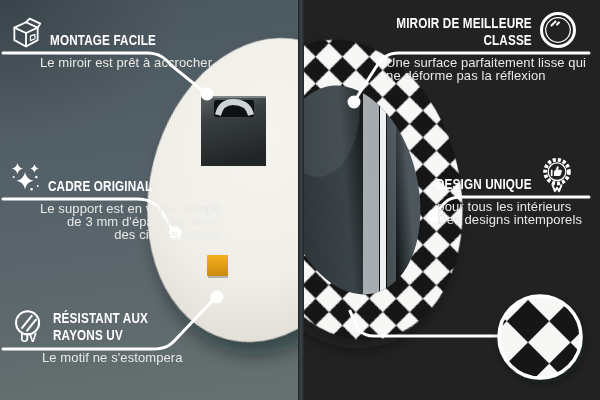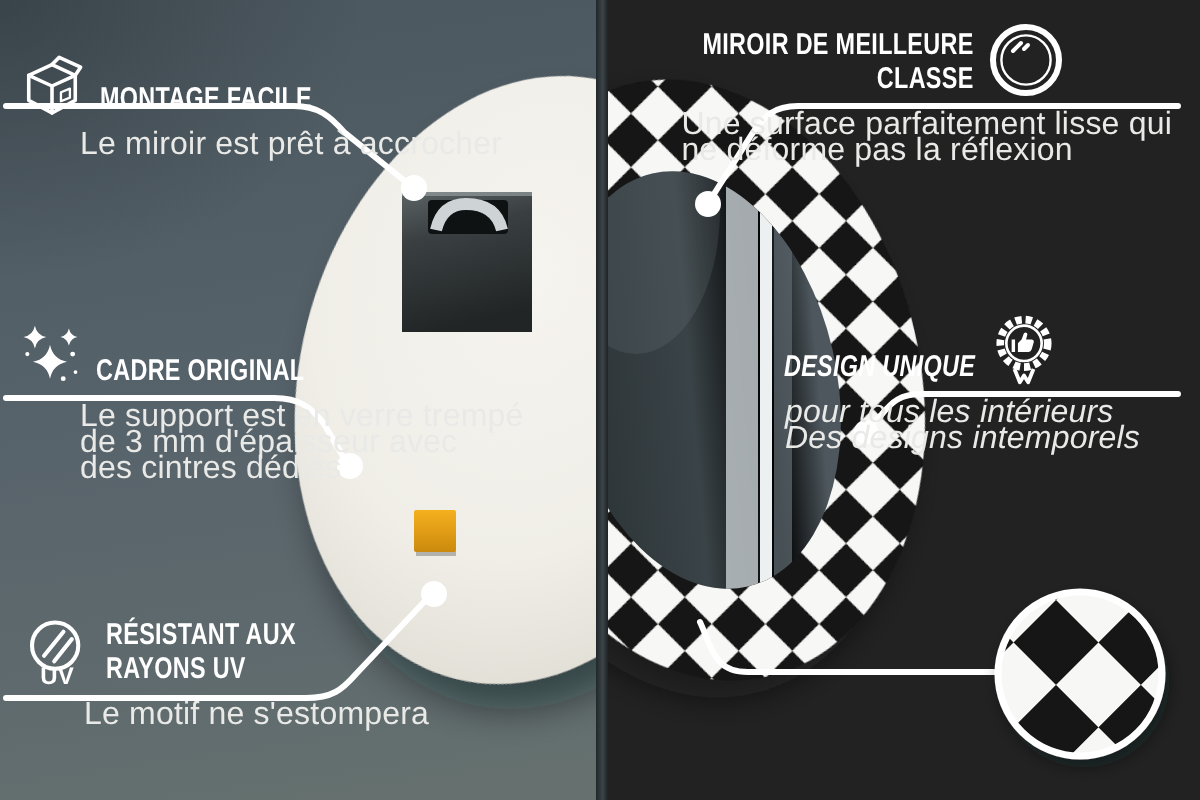--- a/index.html
+++ b/index.html
@@ -13,21 +13,21 @@
     background:linear-gradient(180deg,#303a3d 0%,#38433zz 0,#384346 58%,#3c474a 71.5%,#4a5558 72%,#515c5f 100%);}
   .divider{position:absolute;left:298px;top:0;width:6px;height:400px;z-index:3;
     background:linear-gradient(90deg,#20272a,#3d4447 55%,#1d2326);}
   svg.layer{position:absolute;left:0;top:0;z-index:2;}
   svg.toplayer{position:absolute;left:0;top:0;z-index:4;}
   .co{position:absolute;color:#fff;z-index:5;}
   .row{display:flex;align-items:flex-end;gap:6px;}
   .title{font-weight:bold;font-size:15px;line-height:16px;letter-spacing:.2px;
          white-space:nowrap;transform:scaleX(.78);transform-origin:0 100%;padding-bottom:2px;}
   .title.two{line-height:16.5px;}
-  .sub{font-size:16px;line-height:12.8px;color:#e9eae7;letter-spacing:.1px;margin-top:7px;margin-left:4px;white-space:nowrap;padding-left:28px;}
+  .sub{font-size:13px;line-height:12.8px;color:#e9eae7;letter-spacing:.1px;margin-top:7px;margin-left:4px;white-space:nowrap;padding-left:28px;}
   .co.r .title{transform-origin:100% 100%;text-align:right;}
   .co.r .sub{text-align:left;margin-left:0;margin-right:2px;}
   .icon{flex:0 0 auto;}
 </style>
 </head>
 <body>
 
 <div class="scene">
 
   <div class="bg-left"></div>
@@ -131,37 +131,37 @@
       <circle cx="175" cy="233" r="6.5"></circle>
       <circle cx="217" cy="297" r="6.5"></circle>
       <circle cx="354" cy="102" r="6.5"></circle>
       <circle cx="433" cy="216" r="6"></circle>
     </g>
     <g filter="url(#ds3)">
       <circle cx="540" cy="337" r="41" fill="url(#chkBig)" stroke="#ffffff" stroke-width="3.5"></circle>
     </g>
   </svg>
 
-  <div class="co" id="co-montage" style="left:8px;top:26px;">
+  <div class="co" id="co-montage" style="left:8px;top:16px;">
     <div class="row">
       <svg class="icon" width="36" height="34" viewBox="0 0 40 38">
         <g stroke="#fff" stroke-width="2" fill="none" stroke-linejoin="round" stroke-linecap="round">
           <path d="M7,13 L20,7 L33,13 L20,19 Z"></path>
           <path d="M7,13 V27 L20,34 V19"></path>
           <path d="M33,13 V27 L20,34"></path>
           <path d="M20,7 L24,3 L36,8.5 L33,13"></path>
           <path d="M25,22.5 l5,-2 v5 l-5,2 Z" stroke-width="1.3"></path>
         </g>
       </svg>
       <div class="title">MONTAGE FACILE</div>
     </div>
     <div class="sub">Le miroir est prêt à accrocher</div>
   </div>
 
-  <div class="co" id="co-cadre" style="left:8px;top:160px;">
+  <div class="co" id="co-cadre" style="left:8px;top:160px;text-align:right;">
     <div class="row">
       <svg class="icon" width="34" height="36" viewBox="0 0 36 36">
         <g fill="#fff">
           <path d="M18,12 Q19.5,19.5 27,21 Q19.5,22.5 18,30 Q16.5,22.5 9,21 Q16.5,19.5 18,12 Z"></path>
           <path d="M10,2 Q11,7 16,8 Q11,9 10,14 Q9,9 4,8 Q9,7 10,2 Z"></path>
           <path d="M28,3.5 Q28.8,7.2 32.5,8 Q28.8,8.8 28,12.5 Q27.2,8.8 23.5,8 Q27.2,7.2 28,3.5 Z"></path>
           <circle cx="30" cy="17" r="1.3"></circle>
             <circle cx="6" cy="17" r="1.1"></circle>
           <circle cx="25" cy="30" r="1.3"></circle>
             <circle cx="31.5" cy="26.5" r="1"></circle>
@@ -210,21 +210,21 @@
             <path d="M19,14.5 L21,12.5"></path>
         </g>
       </svg>
     </div>
     <div class="sub">
       <div>Une surface parfaitement lisse qui</div>
       <div>ne déforme pas la réflexion</div>
     </div>
   </div>
 
-  <div class="co r" id="co-design" style="right:28px;top:156px;font-style:italic;">
+  <div class="co r" id="co-design" style="right:16px;top:156px;">
     <div class="row">
       <div class="title">DESIGN UNIQUE</div>
       <svg class="icon" width="38" height="38" viewBox="0 0 40 40">
         <circle cx="20" cy="16.5" r="12.5" stroke="#fff" stroke-width="4" fill="none" stroke-dasharray="3.3 2.1"></circle>
         <circle cx="20" cy="16.5" r="9.3" stroke="#fff" stroke-width="1.4" fill="none"></circle>
         <path fill="#fff" d="M15.3,21 h-1.8 v-6.5 h1.8 Z M16.8,21 h5.6 q1.2,0 1.6,-1.2 l1.1,-3.7 q0.4,-1.6 -1.2,-1.6 h-2.8 l0.6,-2.4 q0.3,-1.3 -0.9,-1.3 q-0.8,0 -1,0.8 l-1,2.7 -2,2.1 Z"></path>
         <path d="M15,30 l2.8,7 2.2,-3.6 2.2,3.6 2.8,-7" stroke="#fff" stroke-width="2" fill="none" stroke-linejoin="round"></path>
       </svg>
     </div>
     <div class="sub">

